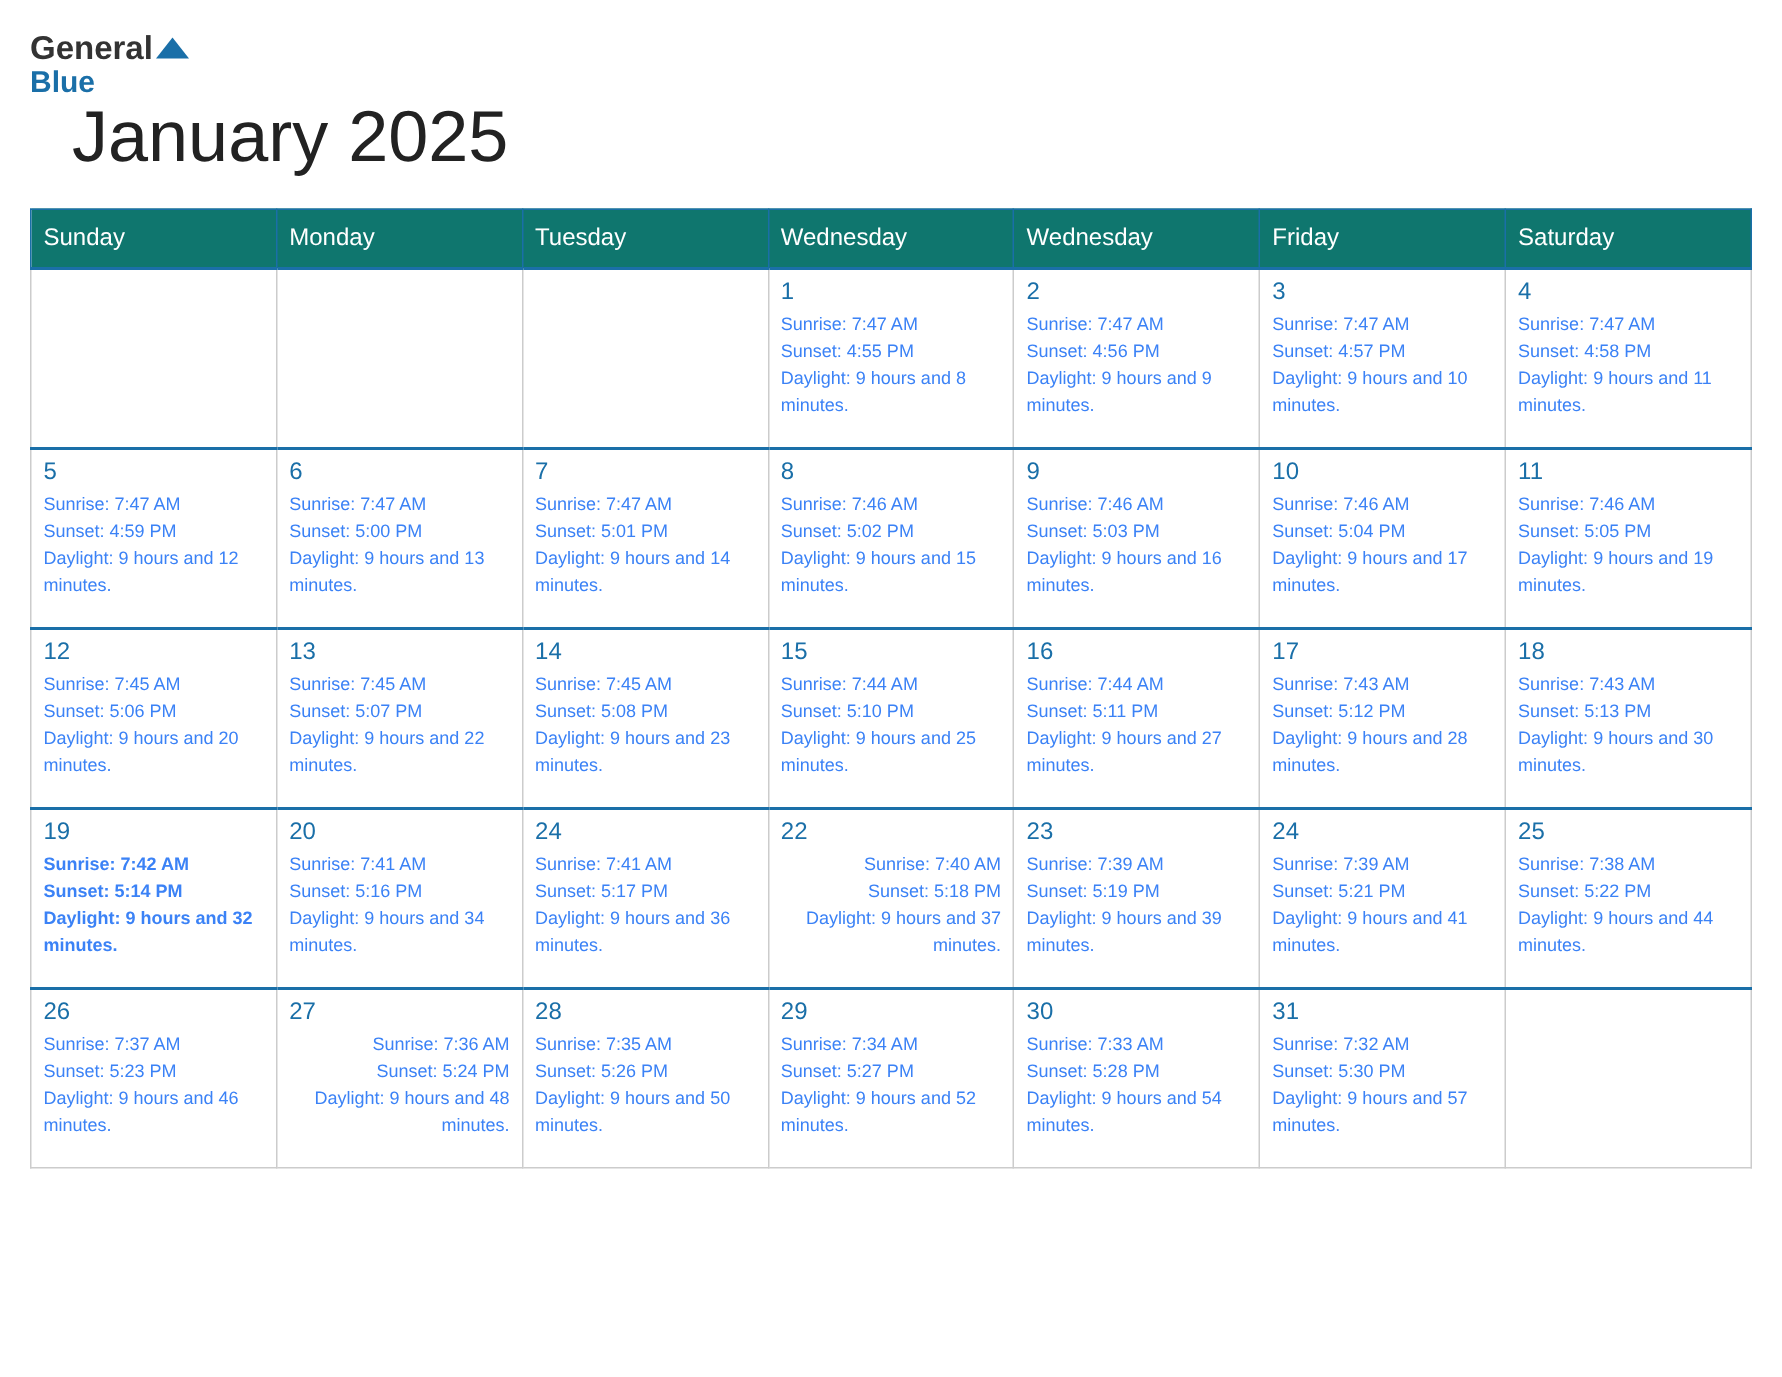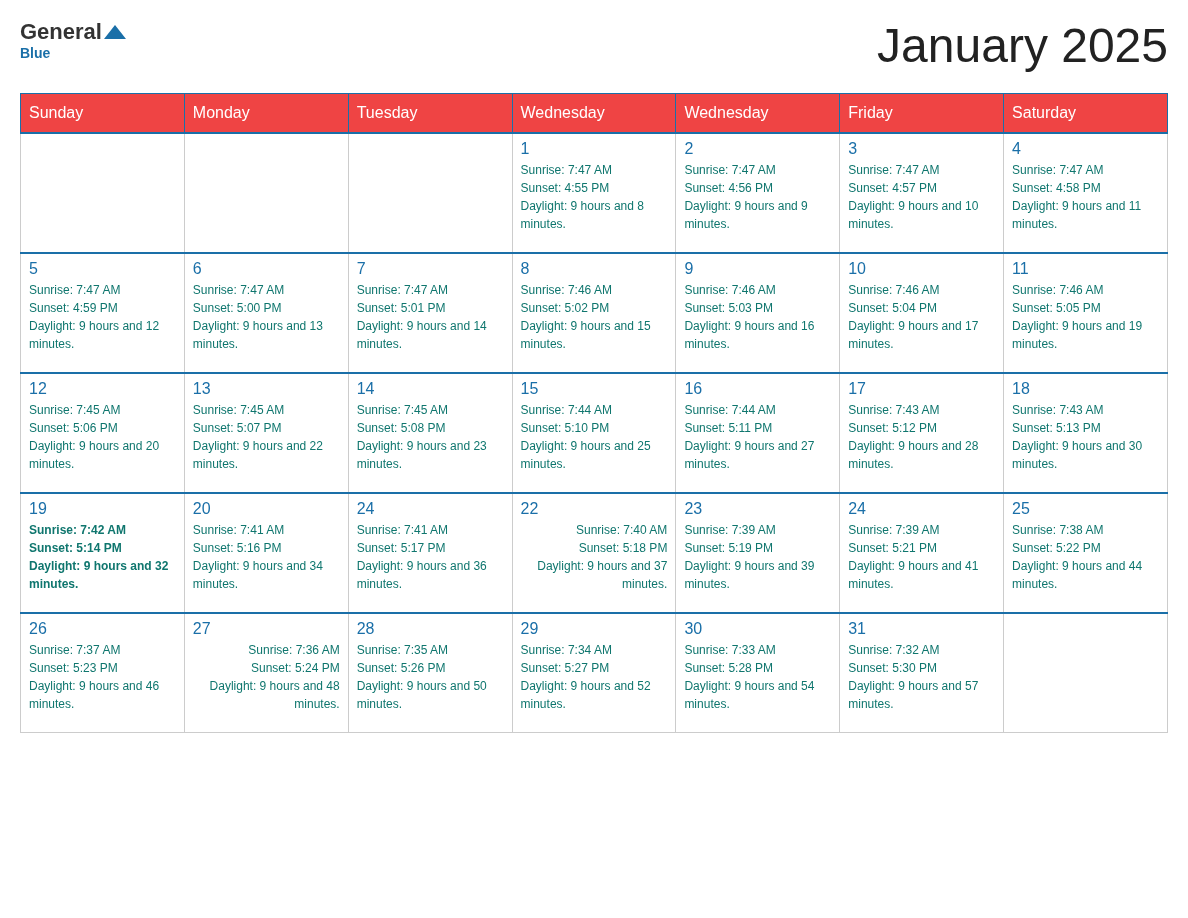--- a/index.html
+++ b/index.html
@@ -8,56 +8,58 @@
       font-family: Arial, Helvetica, sans-serif;
       padding: 20px;
       width: 1188px;
       min-height: 918px;
     }
     .header {
       display: flex;
       justify-content: space-between;
       align-items: flex-start;
       margin-bottom: 20px;
+      flex-direction: column;
     }
     .logo {
       display: flex;
       align-items: center;
     }
     .logo-text-general {
       font-size: 22px;
       font-weight: bold;
       color: #333;
     }
     .logo-text-blue {
-      font-size: 14px;
+      font-size: 20px;
       font-weight: bold;
       color: #1a6fa8;
     }
     .title-section {
       text-align: right;
+      margin-left: 28px;
     }
     .month-title {
       font-size: 48px;
       font-weight: normal;
       color: #222;
       line-height: 1.1;
     }
     .location-title {
       font-size: 22px;
       color: #555;
       margin-top: 4px;
     }
     .calendar {
       width: 100%;
       border-collapse: collapse;
       border: 1px solid #aaa;
     }
     .calendar th {
-      background-color: #ef4444;
+      background-color: #0f766e;
       color: white;
       font-size: 16px;
       font-weight: normal;
       padding: 10px 8px;
       text-align: left;
       border: 1px solid #1a6fa8;
     }
     .calendar td {
       vertical-align: top;
       padding: 6px 8px;
@@ -71,21 +73,21 @@
     }
     .day-number {
       font-size: 16px;
       color: #1a6fa8;
       font-weight: normal;
       display: block;
       margin-bottom: 3px;
     }
     .day-info {
       font-size: 12px;
-      color: #0f766e;
+      color: #3b82f6;
       line-height: 1.5;
     }
     .empty-cell {
       background: #fff;
     }
     tr.week-row td {
       border-top: 2px solid #1a6fa8;
     }
   </style>
 </head>

